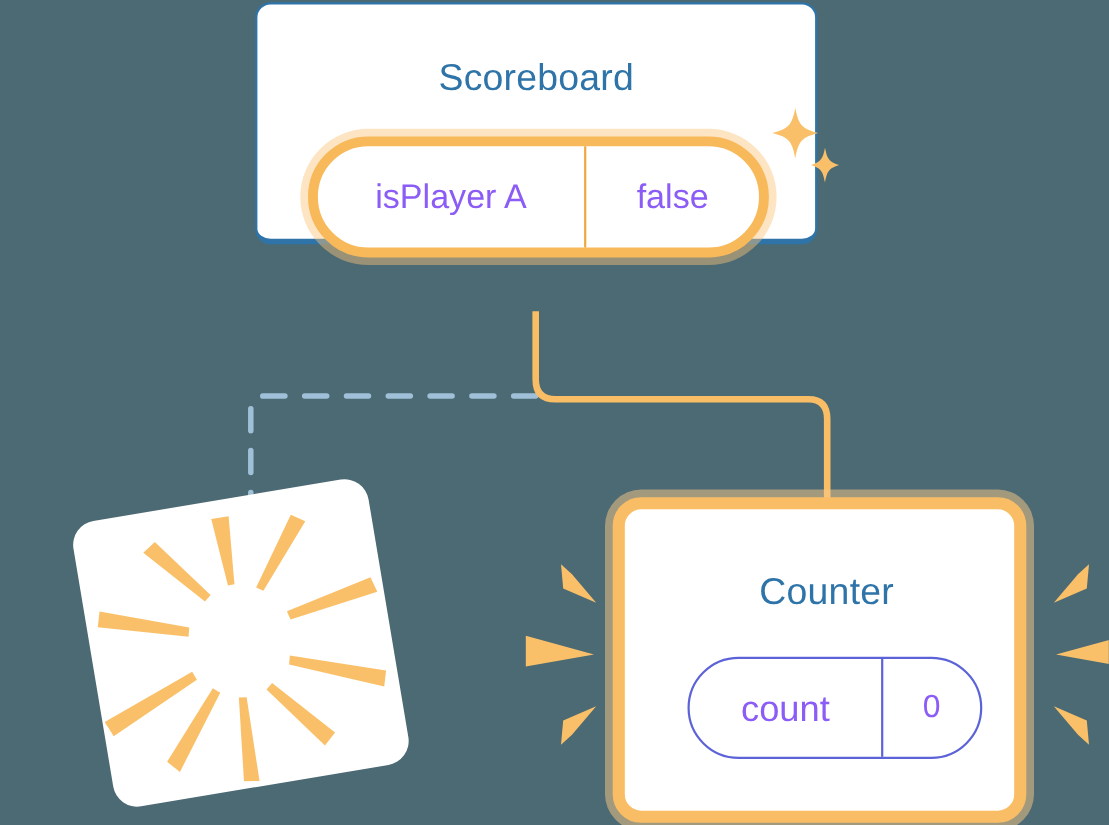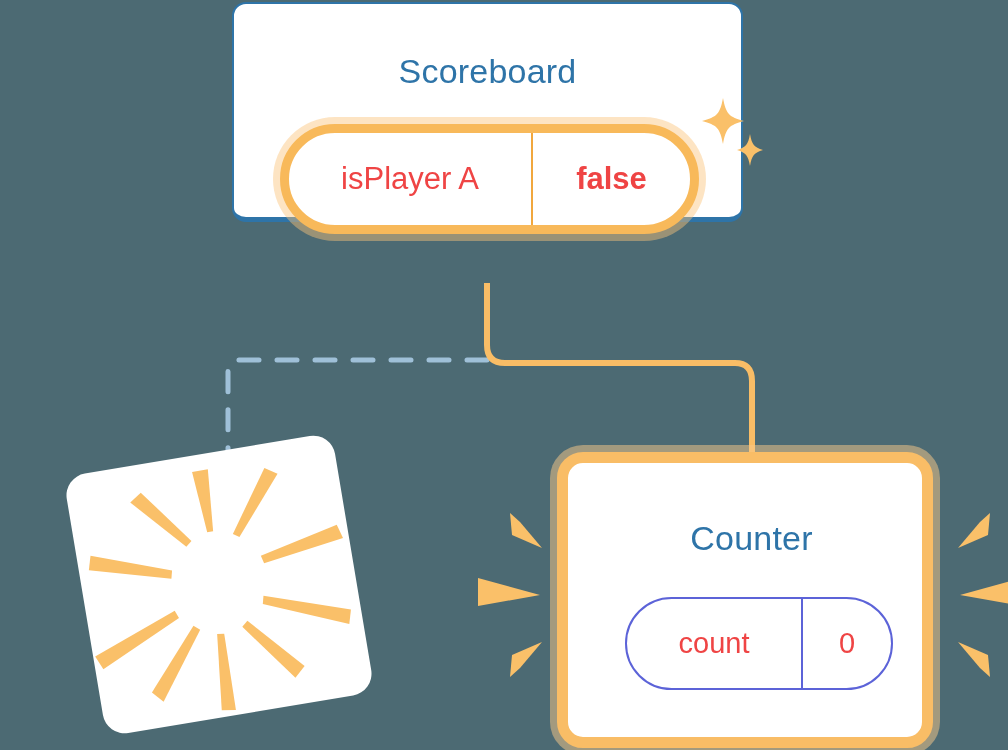--- a/index.html
+++ b/index.html
@@ -91,37 +91,37 @@
     top: 134px;
     width: 268px;
     height: 93px;
     border-radius: 48px;
     border: 2px solid #5c63d8;
   }
   .pill-key, .pill-val {
     display: flex;
     align-items: center;
     justify-content: center;
-    color: #ef4444;
+    color: #8b5cf6;
     box-sizing: border-box;
   }
   .pill-scoreboard .pill-key {
     flex: 0 0 244px;
     font-size: 31px;
     font-weight: 400;
     border-right: 2px solid #f1a73e;
   }
   .pill-scoreboard .pill-val {
     flex: 1;
     font-size: 31px;
-    font-weight: 700;
+    font-weight: 400;
   }
   .pill-counter .pill-key {
     flex: 0 0 176px;
-    font-size: 29px;
+    font-size: 33px;
     font-weight: 400;
     border-right: 2px solid #5c63d8;
   }
   .pill-counter .pill-val {
     flex: 1;
     font-size: 29px;
     font-weight: 400;
   }
 
   

